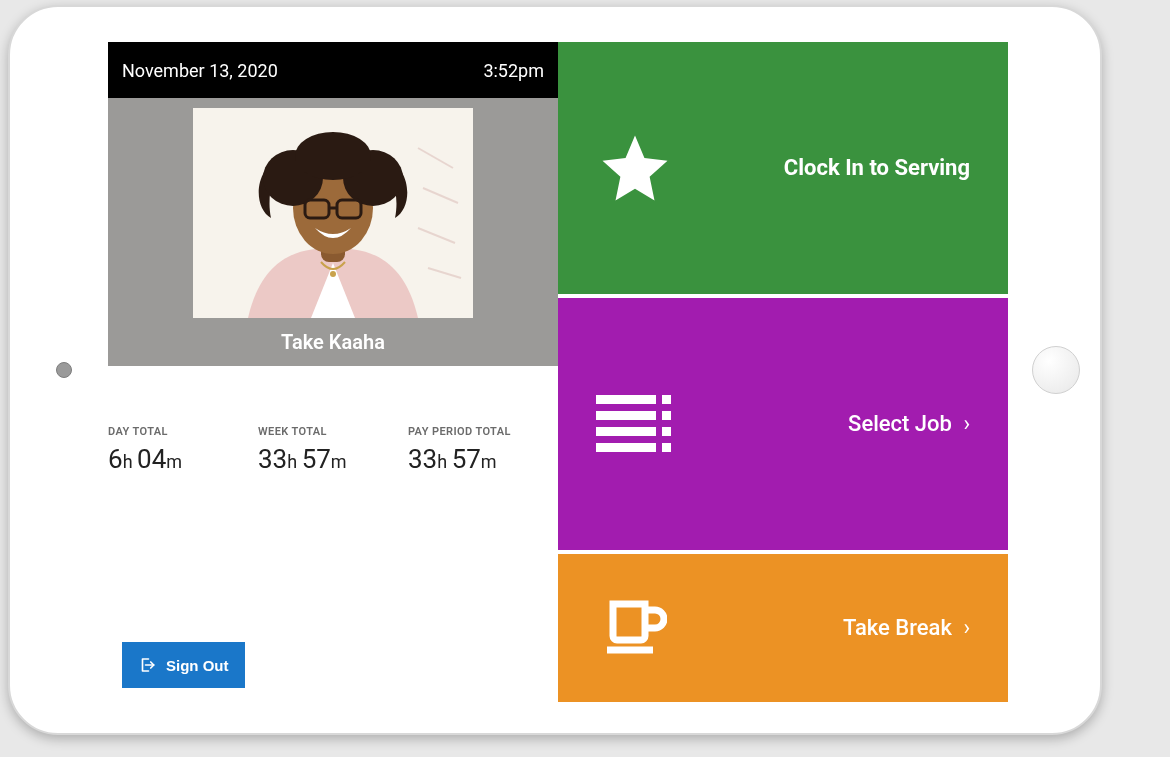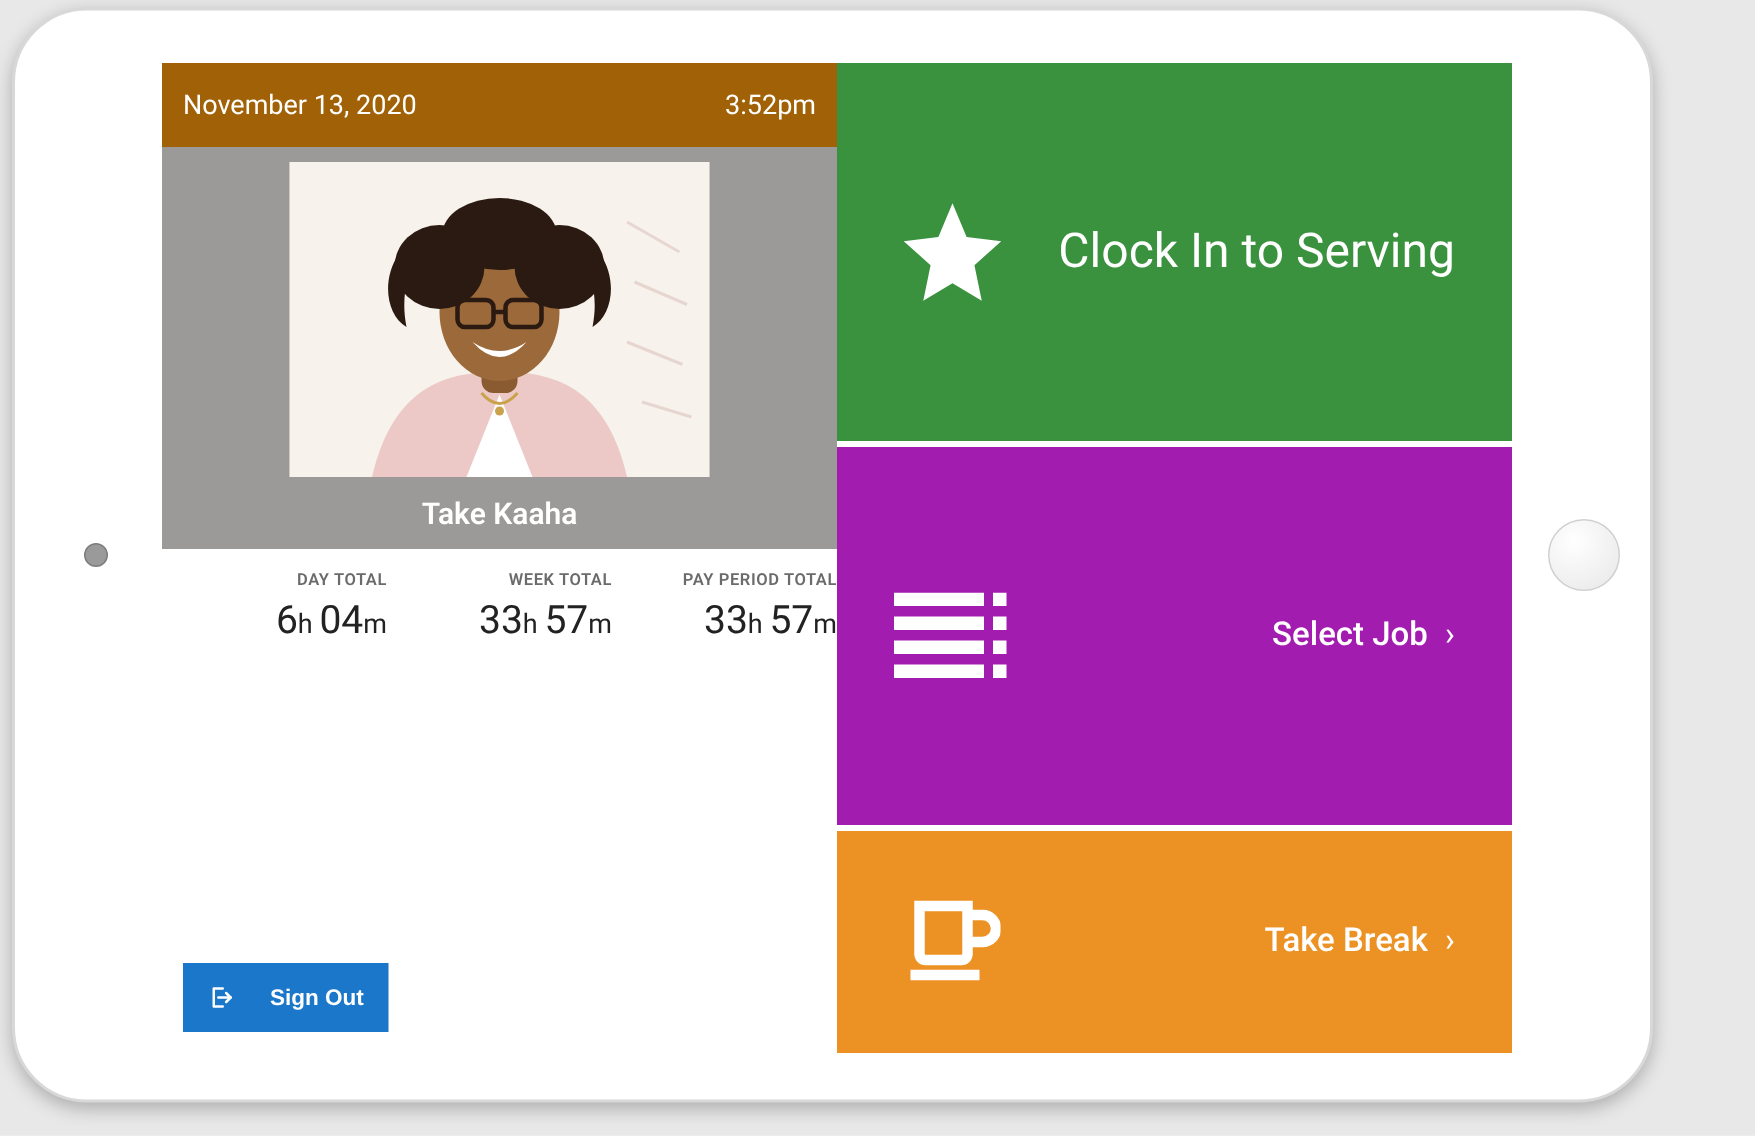--- a/index.html
+++ b/index.html
@@ -62,21 +62,21 @@
   
   .left {
     width: 450px;
     display: flex;
     flex-direction: column;
     position: relative;
   }
 
   .hdr {
     height: 56px;
-    background: #a16207;
+    background: #000000;
     color: #fff;
     display: flex;
     align-items: center;
     justify-content: space-between;
     padding: 0 14px;
     font-size: 18px;
   }
 
   .profile {
     background: #9b9a98;
@@ -98,21 +98,22 @@
     font-size: 20px;
     font-weight: 600;
   }
 
   .totals {
     display: flex;
     padding: 14px 0 0 0;
   }
   .tot {
     flex: 1;
-    text-align: right;
+    text-align: left;
+    margin-top: 45px;
   }
   .tot .lbl {
     font-size: 11px;
     color: #6b6b6b;
     letter-spacing: .4px;
     font-weight: 600;
     text-transform: uppercase;
   }
   .tot .val {
     font-size: 26px;
@@ -129,21 +130,21 @@
     left: 14px;
     bottom: 14px;
     background: #1a77c9;
     color: #fff;
     border: none;
     padding: 14px 16px;
     font-size: 15px;
     font-weight: 600;
     display: flex;
     align-items: center;
-    gap: 24px;
+    gap: 10px;
     cursor: pointer;
   }
   .signout svg { width: 18px; height: 18px; }
 
   
   .right {
     flex: 1;
     display: flex;
     flex-direction: column;
   }
@@ -156,22 +157,22 @@
     cursor: pointer;
   }
   .tile .ic {
     width: 90px;
     display: flex;
     justify-content: center;
   }
   .tile .txt {
     flex: 1;
     text-align: right;
-    font-size: 32px;
-    font-weight: 400;
+    font-size: 22px;
+    font-weight: 700;
     line-height: 1.3;
     padding-right: 6px;
   }
   .tile .chev {
     font-size: 22px;
     margin-left: 6px;
     font-weight: 400;
   }
 
   .tile-clockin {

